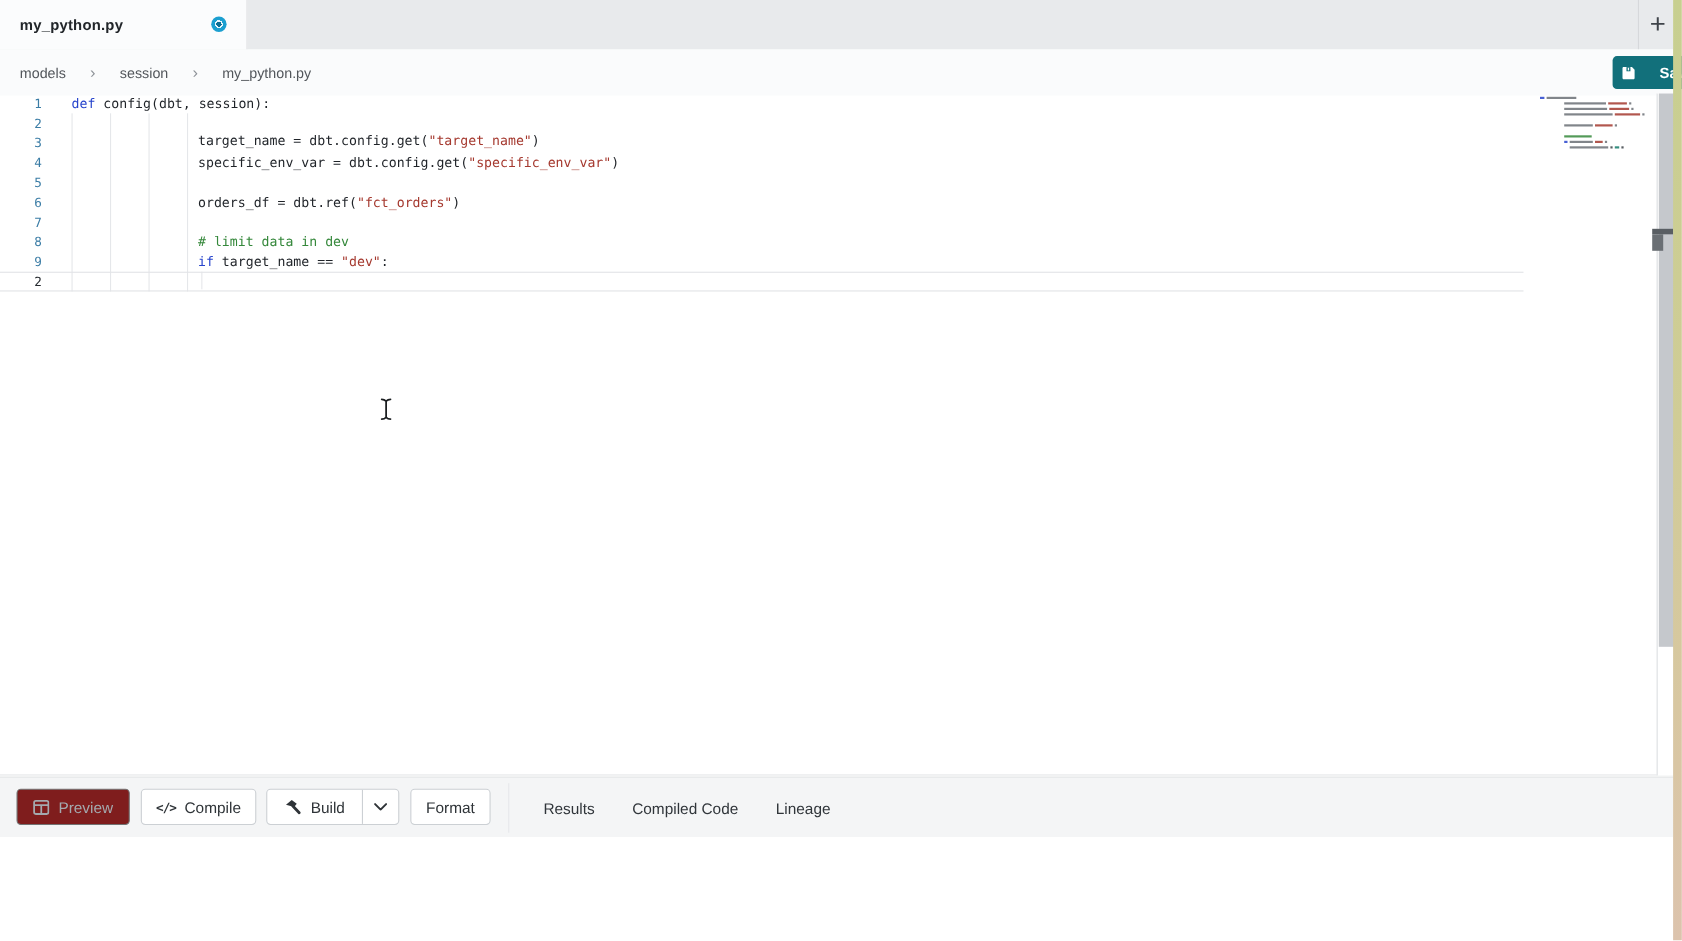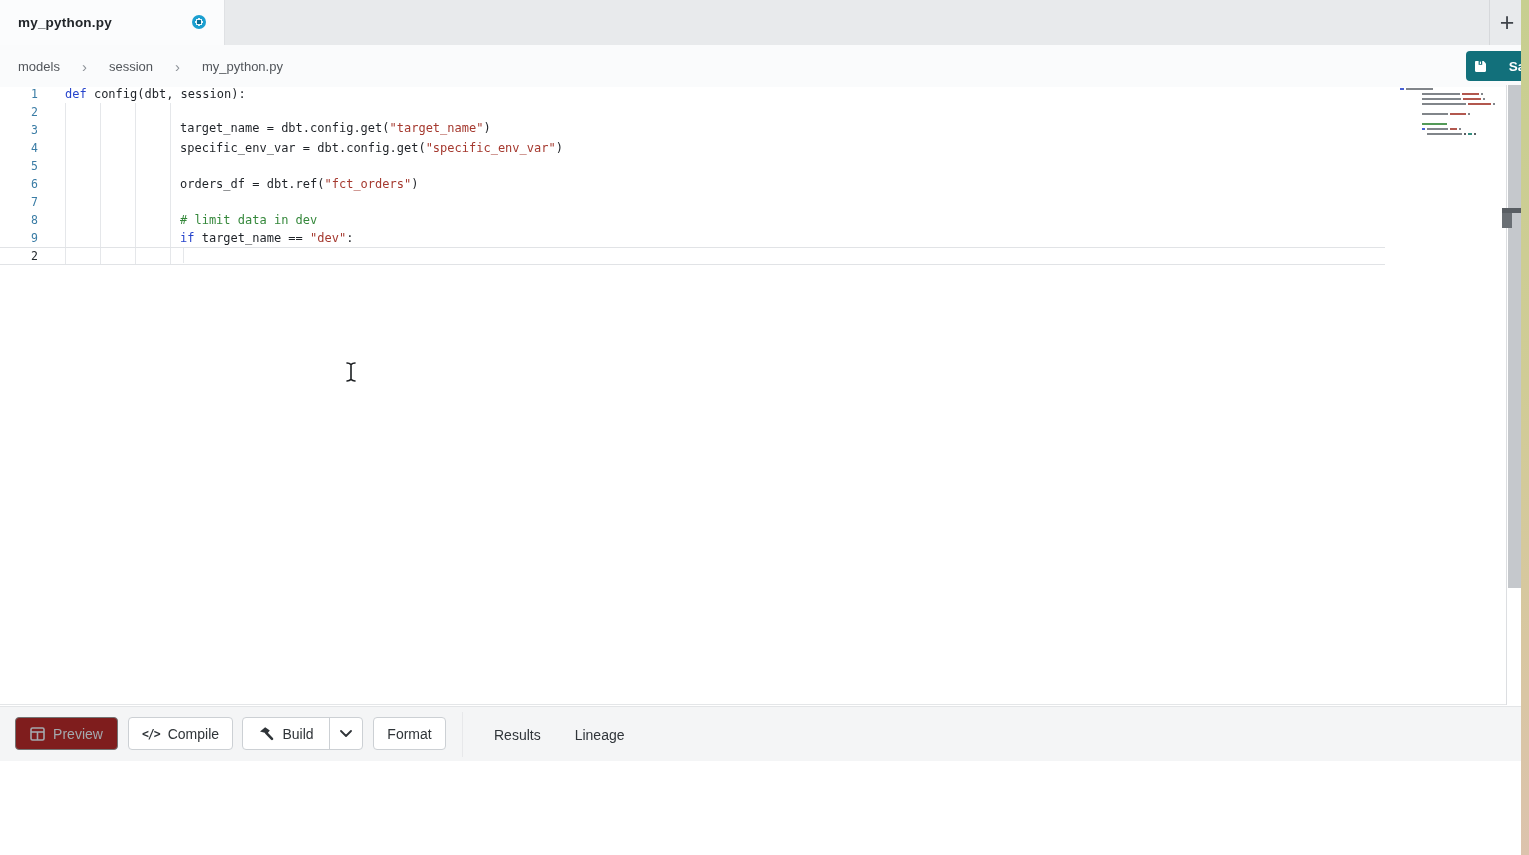--- a/index.html
+++ b/index.html
@@ -278,20 +278,21 @@
     </div>
   </div>
 
   <button class="btn btn-format">
     <span>Format</span>
   </button>
 
   <div class="tb-sep"></div>
   <div class="panel-tabs" id="panel-tabs">
       <div class="ptab">Results</div>
+      <div class="ptab">Compiled Code</div>
       <div class="ptab">Lineage</div>
     </div>
 </div>
 
 <div class="result-panel">
   
 </div>
 
 <div class="desktop-strip"></div>
 

